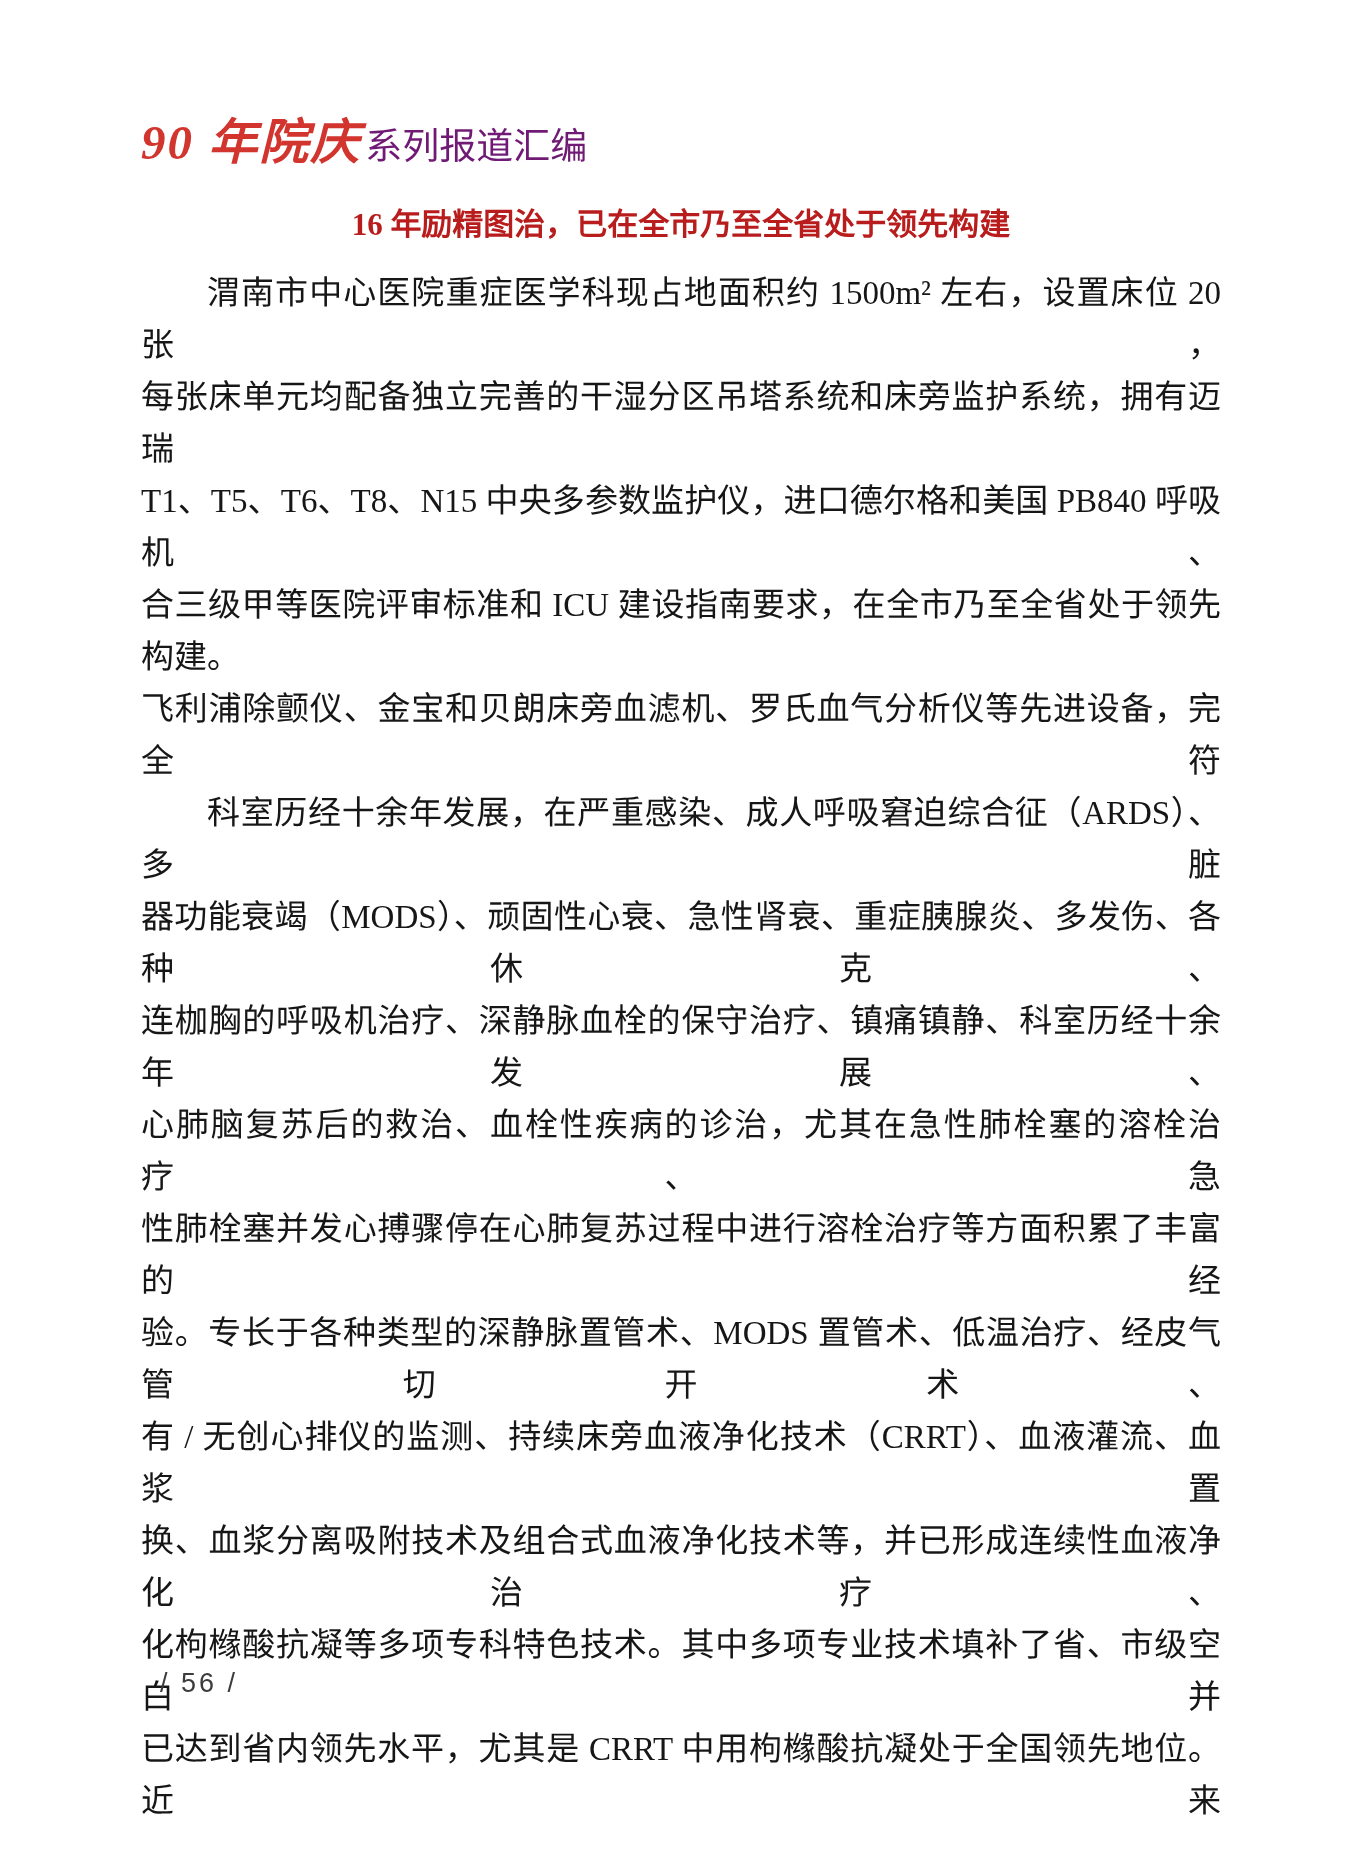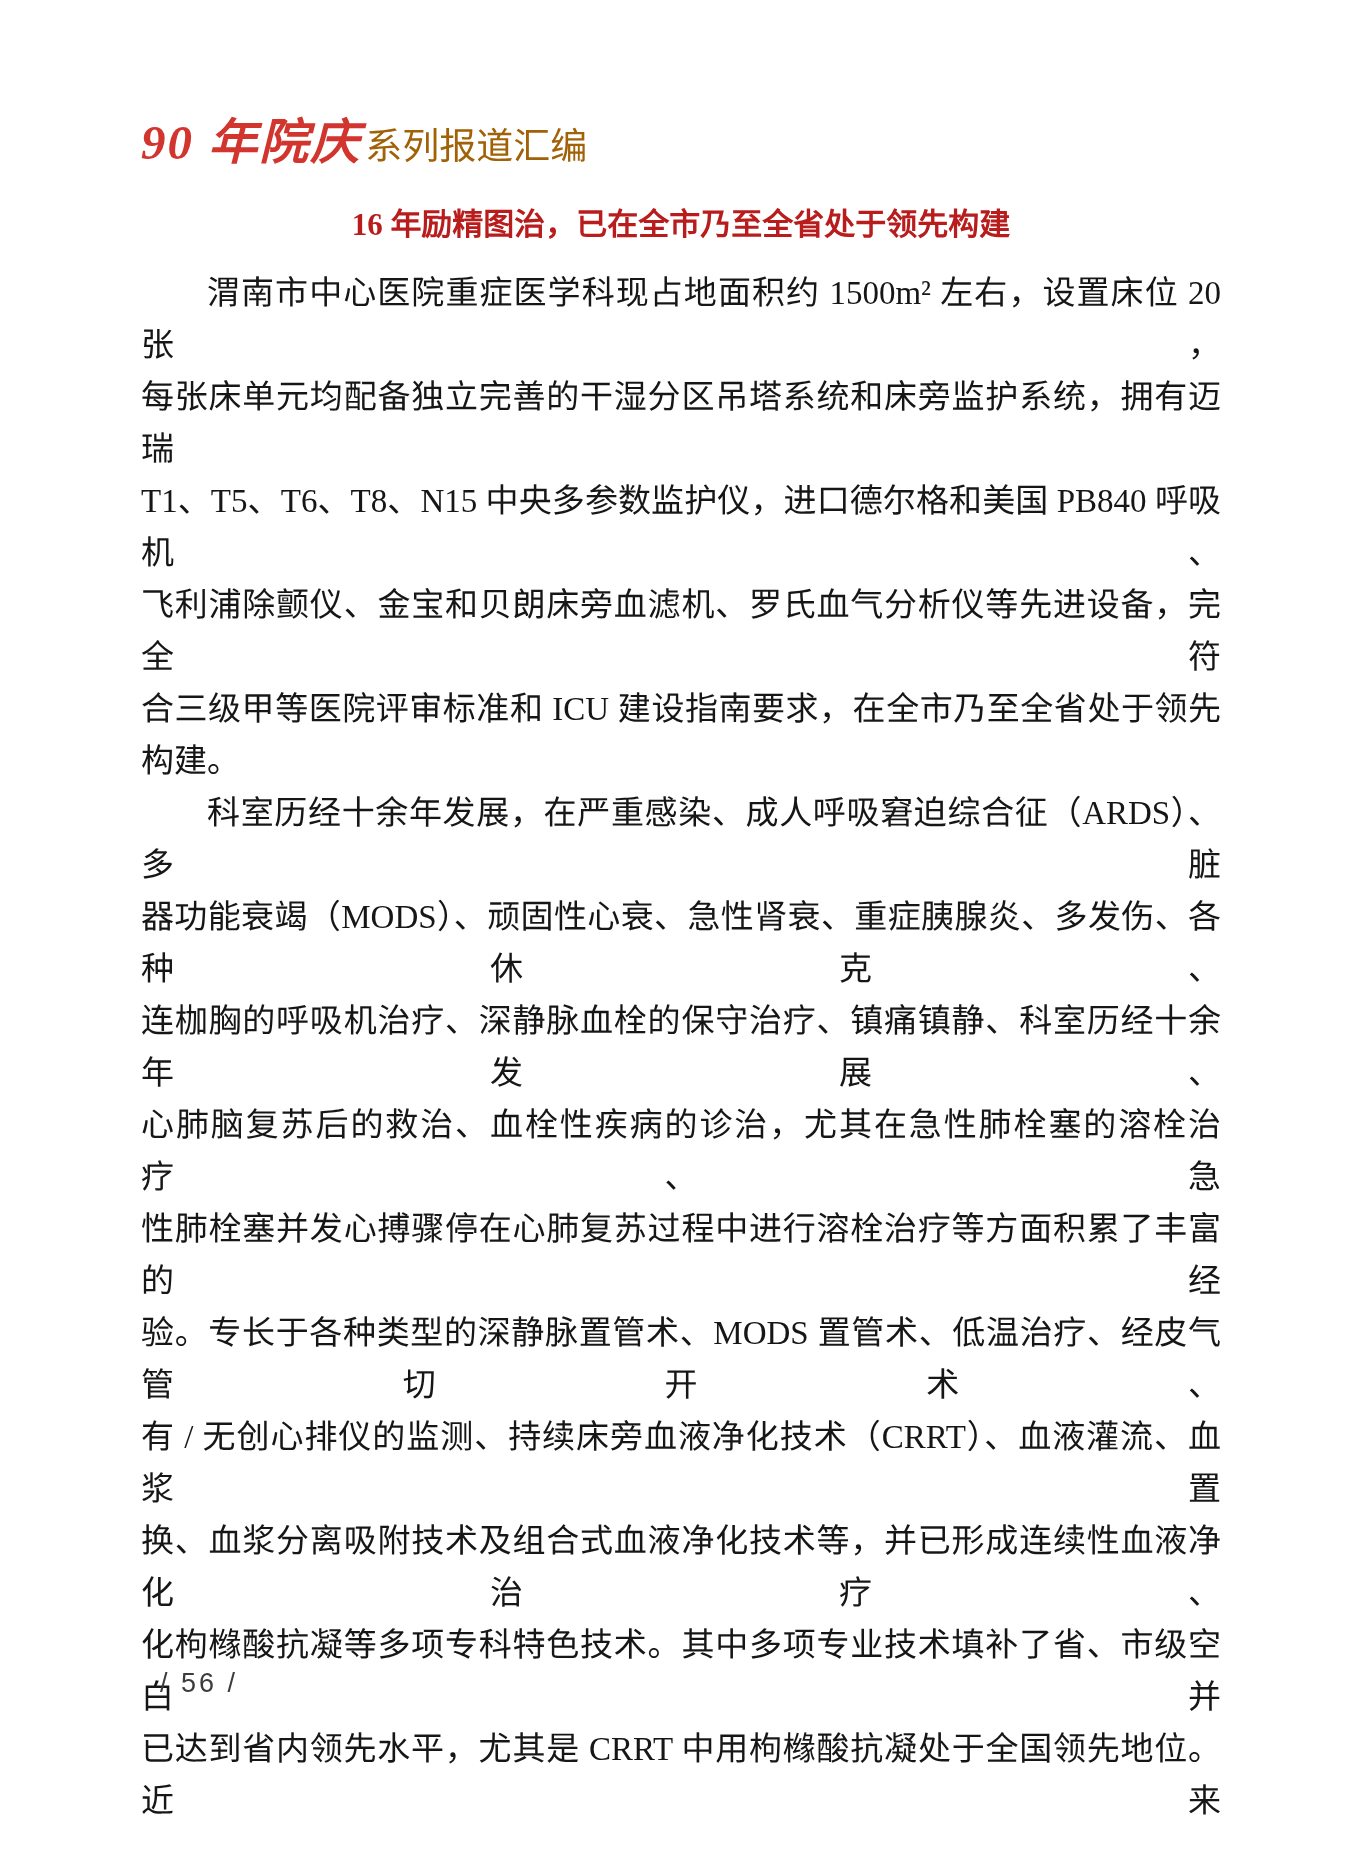--- a/index.html
+++ b/index.html
@@ -34,21 +34,21 @@
     font-style: italic;
     font-weight: bold;
     font-size: 49px;
     letter-spacing: 2px;
     line-height: 1;
   }
   .header-black {
     font-family: Liberation Sans, sans-serif;
     font-weight: 500;
     font-size: 37px;
-    color: #a16207;
+    color: #701a75;
     line-height: 1;
     margin-left: 4px;
   }
   
   .section-heading {
     text-align: center;
     font-weight: bold;
     font-size: 31px;
     line-height: 40px;
     margin: 0;
@@ -92,22 +92,22 @@
 
     <div class="article">
 
       <h2 class="section-heading heading-1">16 年励精图治，已在全市乃至全省处于领先构建</h2>
 
       <div>
           <div class="para">
             <div class="line indent">渭南市中心医院重症医学科现占地面积约 1500m² 左右，设置床位 20 张，</div>
             <div class="line">每张床单元均配备独立完善的干湿分区吊塔系统和床旁监护系统，拥有迈瑞</div>
             <div class="line">T1、T5、T6、T8、N15 中央多参数监护仪，进口德尔格和美国 PB840 呼吸机、</div>
+            <div class="line last">合三级甲等医院评审标准和 ICU 建设指南要求，在全市乃至全省处于领先构建。</div>
             <div class="line">飞利浦除颤仪、金宝和贝朗床旁血滤机、罗氏血气分析仪等先进设备，完全符</div>
-            <div class="line last">合三级甲等医院评审标准和 ICU 建设指南要求，在全市乃至全省处于领先构建。</div>
           </div>
           <div class="para">
             <div class="line indent">科室历经十余年发展，在严重感染、成人呼吸窘迫综合征（ARDS）、多脏</div>
             <div class="line">器功能衰竭（MODS）、顽固性心衰、急性肾衰、重症胰腺炎、多发伤、各种休克、</div>
             <div class="line">连枷胸的呼吸机治疗、深静脉血栓的保守治疗、镇痛镇静、科室历经十余年发展、</div>
             <div class="line">心肺脑复苏后的救治、血栓性疾病的诊治，尤其在急性肺栓塞的溶栓治疗、急</div>
             <div class="line">性肺栓塞并发心搏骤停在心肺复苏过程中进行溶栓治疗等方面积累了丰富的经</div>
             <div class="line">验。专长于各种类型的深静脉置管术、MODS 置管术、低温治疗、经皮气管切开术、</div>
             <div class="line">有 / 无创心排仪的监测、持续床旁血液净化技术（CRRT）、血液灌流、血浆置</div>
             <div class="line">换、血浆分离吸附技术及组合式血液净化技术等，并已形成连续性血液净化治疗、</div>

